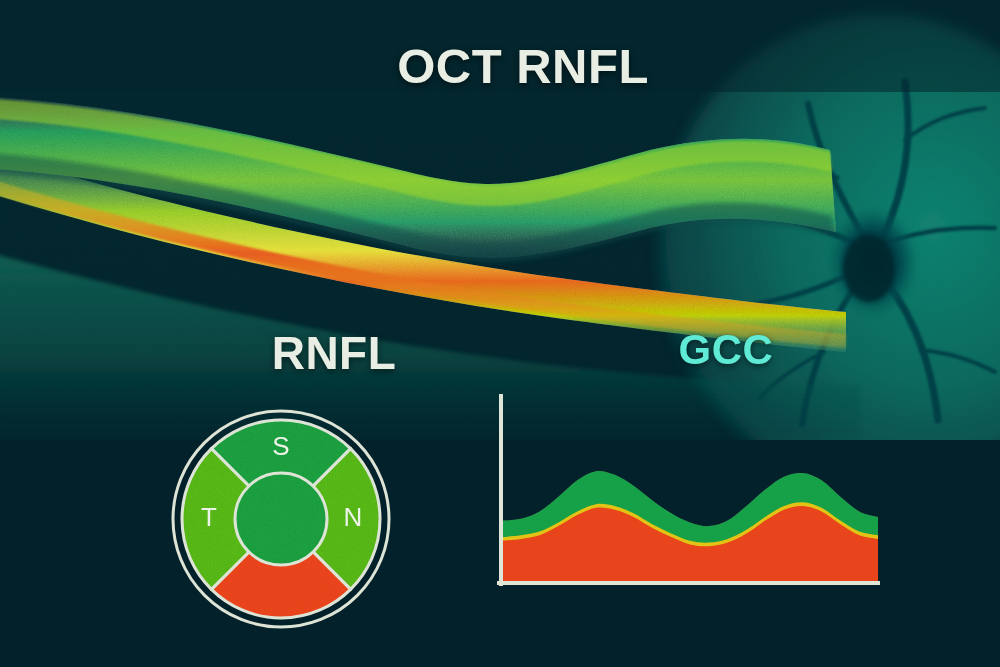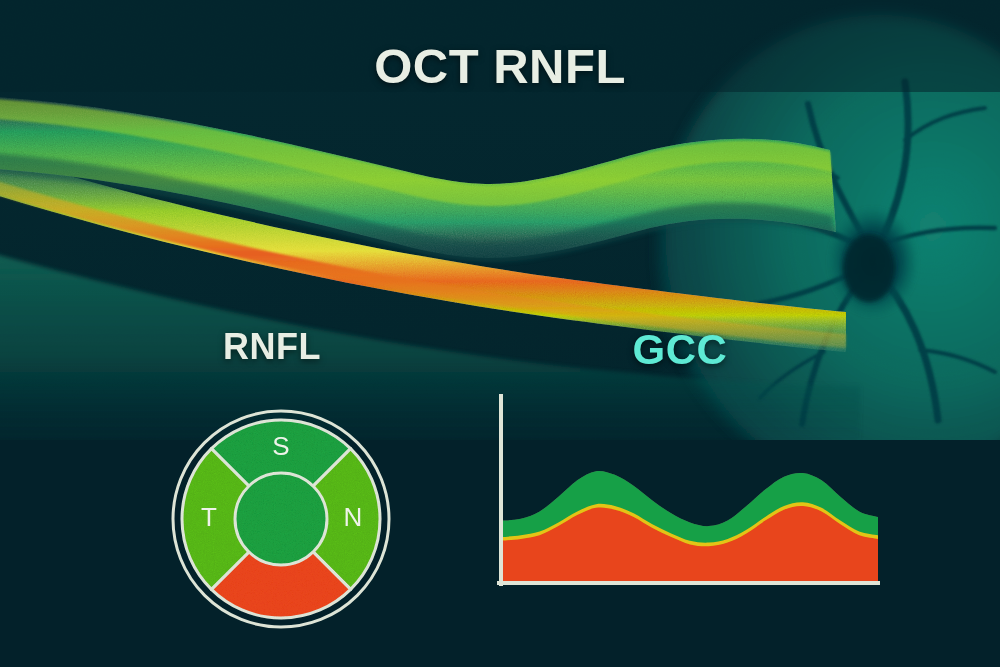--- a/index.html
+++ b/index.html
@@ -27,33 +27,34 @@
   #oct-panel svg { display: block; }
 
   
   .title {
     position: absolute;
     color: #e8eee4;
     font-weight: 700;
     letter-spacing: 0.5px;
     text-shadow: 0 2px 6px rgba(0,0,0,0.55);
     white-space: nowrap;
+    padding-left: 46px;
   }
   #oct-title {
     left: 0; right: 0;
     top: 38px;
     text-align: center;
     font-size: 49px;
   }
   #rnfl-title {
-    left: 132px;
+    left: 148px;
     top: 326px;
     width: 280px;
     text-align: center;
-    font-size: 36px;
+    font-size: 46px;
   }
   #gcc-title {
     left: 540px;
     top: 326px;
     width: 280px;
     text-align: center;
     font-size: 42px;
   }
 
   

